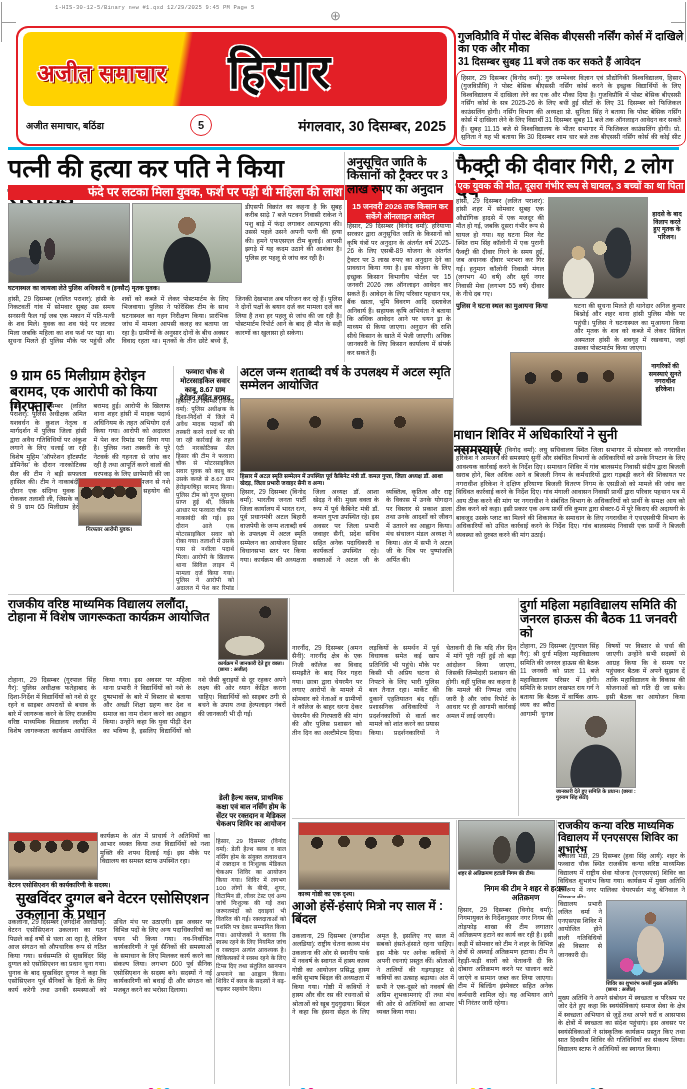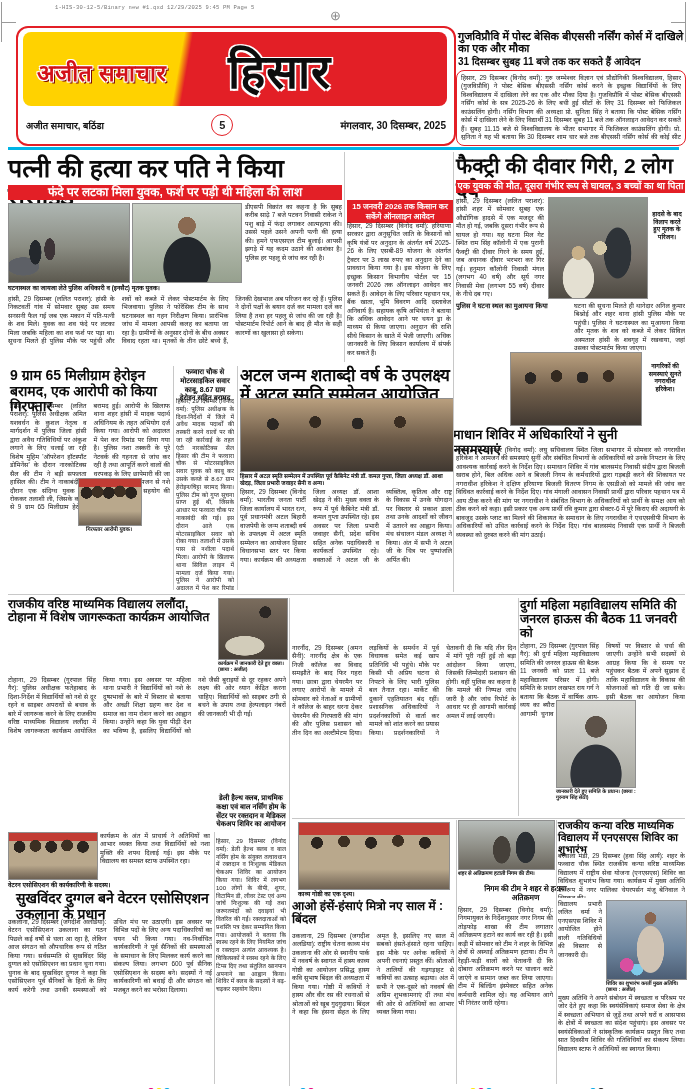--- a/index.html
+++ b/index.html
@@ -12,21 +12,21 @@
   .cropline{background:#9a9a9a;}
   .cmyk-dot{width:6px;height:6px;border-radius:50%;display:inline-block;margin-right:2px;}
   
   .mast-box{border:2.5px solid #e31f26;border-radius:12px;background:#fff;}
   .mast-graphic{border-radius:8px;overflow:hidden;background:linear-gradient(100deg,#ffd200 0 37%,#e31f26 39% 100%);}
   .brand{font-weight:800;color:#d31218;font-size:23px;text-shadow:1px 1px 0 #fff,-1px -1px 0 #fff,1px -1px 0 #fff,-1px 1px 0 #fff,2px 2px 0 #7a0000;letter-spacing:.5px;}
   .city-title{font-weight:800;color:#0d0d0d;font-size:47px;text-shadow:1.5px 1.5px 0 #fff,-1.5px -1.5px 0 #fff,1.5px -1.5px 0 #fff,-1.5px 1.5px 0 #fff;letter-spacing:1px;}
   .strip{display:flex;align-items:center;justify-content:space-between;}
   .strip-left{font-weight:800;font-size:9.5px;color:#111;}
   .page-circle{width:20px;height:20px;border:1.6px solid #e31f26;border-radius:50%;display:flex;align-items:center;justify-content:center;font-weight:700;font-size:11px;color:#222;background:#fff;}
-  .strip-date{font-weight:700;font-size:10px;color:#111;}
+  .strip-date{font-weight:700;font-size:14px;color:#111;}
   .cyan-rule{background:#00b4e6;height:3px;}
   
   .hl{font-weight:800;color:#0b0b0b;line-height:1.12;}
   .hl-xl{font-size:25px;}
   .hl-lg{font-size:21px;}
   .hl-md{font-size:13px;}
   .hl-sm{font-size:11.5px;}
   .redband{background:#e31f26;color:#fff;font-weight:800;text-align:center;display:flex;align-items:center;justify-content:center;line-height:1.1;}
   .redbox{background:#e31f26;color:#fff;font-weight:700;text-align:center;font-size:7.8px;line-height:1.25;padding:2px 2px;}
   .body-txt{font-size:6.4px;line-height:1.32;color:#1c1c1c;text-align:justify;overflow:hidden;}
@@ -76,27 +76,28 @@
 
   <div class="abs hl" style="left:458px;top:30px;width:226px;font-size:11px;">गुजविप्रौवि में पोस्ट बेसिक बीएससी नर्सिंग कोर्स में दाखिले का एक और मौका</div>
   <div class="abs hl" style="left:458px;top:56px;width:226px;font-size:10px;">31 दिसम्बर सुबह 11 बजे तक कर सकते हैं आवेदन</div>
   <div class="abs nursing-box" style="left:456px;top:70px;width:228px;height:74px;">
     <div class="body-txt" style="margin:3px 4px;height:66px;">हिसार, 29 दिसम्बर (विनोद वर्मा): गुरु जम्भेश्वर विज्ञान एवं प्रौद्योगिकी विश्वविद्यालय, हिसार (गुजविप्रौवि) ने पोस्ट बेसिक बीएससी नर्सिंग कोर्स करने के इच्छुक विद्यार्थियों के लिए विश्वविद्यालय में दाखिला लेने का एक और मौका दिया है। गुजविप्रौवि में पोस्ट बेसिक बीएससी नर्सिंग कोर्स के सत्र 2025-26 के लिए बची हुई सीटों के लिए 31 दिसम्बर को फिजिकल काउंसलिंग होगी। नर्सिंग विभाग की अध्यक्षा प्रो. सुनिता सिंह ने बताया कि पोस्ट बेसिक नर्सिंग कोर्स में दाखिला लेने के लिए विद्यार्थी 31 दिसम्बर सुबह 11 बजे तक ऑनलाइन आवेदन कर सकते हैं। सुबह 11.15 बजे से विश्वविद्यालय के भीतर सभागार में फिजिकल काउंसलिंग होगी। प्रो. सुनिता ने यह भी बताया कि 30 दिसम्बर शाम चार बजे तक बीएससी नर्सिंग कोर्स की कोई सीट खाली होती है तो खाली हुई सीटों के लिए भी 31 दिसम्बर को सुबह 11.15 बजे से विश्वविद्यालय में काउंसलिंग होगी।</div>
   </div>
 
   <div class="abs cyan-rule" style="left:8px;top:147px;width:671px;"></div>
 
   <div class="abs hl hl-xl" style="left:8px;top:154px;width:334px;">पत्नी की हत्या कर पति ने किया सुसाइड</div>
-  <div class="abs redband" style="left:8px;top:185px;width:334px;height:15px;font-size:12px;">फंदे पर लटका मिला युवक, फर्श पर पड़ी थी महिला की लाश</div>
+  <div class="abs redband" style="left:8px;top:185px;width:334px;height:15px;font-size:12px;padding-left:40px;">फंदे पर लटका मिला युवक, फर्श पर पड़ी थी महिला की लाश</div>
   <div class="abs ph ph-crime" style="left:8px;top:203px;width:120px;height:78px;"></div>
   <div class="abs ph ph-portrait" style="left:132px;top:203px;width:108px;height:78px;"></div>
   <div class="abs body-txt" style="left:245px;top:203px;width:97px;height:86px;">डीएसपी विक्रांत का कहना है कि सुबह करीब साढ़े 7 बजे पटवन निवासी राकेश ने पशु बाड़े में फंदा लगाकर आत्महत्या की। उससे पहले उसने अपनी पत्नी की हत्या की। हमने एफएसएल टीम बुलाई। आपसी झगड़े में यह कदम उठाने की आशंका है। पुलिस हर पहलू से जांच कर रही है।</div>
   <div class="abs cap" style="left:8px;top:284px;width:232px;">घटनास्थल का जायजा लेते पुलिस अधिकारी व (इनसैट) मृतक युवक।</div>
   <div class="abs body-txt cols3" style="left:8px;top:295px;width:334px;height:66px;">हांसी, 29 दिसम्बर (ललित पराशर): हांसी के निकटवर्ती गांव में सोमवार सुबह उस समय सनसनी फैल गई जब एक मकान में पति-पत्नी के शव मिले। युवक का शव फंदे पर लटका मिला जबकि महिला का शव फर्श पर पड़ा था। सूचना मिलते ही पुलिस मौके पर पहुंची और शवों को कब्जे में लेकर पोस्टमार्टम के लिए भिजवाया। पुलिस ने फोरेंसिक टीम के साथ घटनास्थल का गहन निरीक्षण किया। प्रारंभिक जांच में मामला आपसी कलह का बताया जा रहा है। ग्रामीणों के अनुसार दोनों के बीच अक्सर विवाद रहता था। मृतकों के तीन छोटे बच्चे हैं, जिनकी देखभाल अब परिजन कर रहे हैं। पुलिस ने दोनों पक्षों के बयान दर्ज कर मामला दर्ज कर लिया है तथा हर पहलू से जांच की जा रही है। पोस्टमार्टम रिपोर्ट आने के बाद ही मौत के सही कारणों का खुलासा हो सकेगा।</div>
 
+  <div class="abs hl" style="left:347px;top:156px;width:104px;font-size:12px;">अनुसूचित जाति के किसानों को ट्रैक्टर पर 3 लाख रुपए का अनुदान</div>
   <div class="abs redbox" style="left:347px;top:200px;width:102px;">15 जनवरी 2026 तक किसान कर सकेंगे ऑनलाइन आवेदन</div>
   <div class="abs body-txt" style="left:347px;top:222px;width:104px;height:139px;">हिसार, 29 दिसम्बर (विनोद वर्मा): हरियाणा सरकार द्वारा अनुसूचित जाति के किसानों को कृषि यंत्रों पर अनुदान के अंतर्गत वर्ष 2025-26 के लिए एसबी-89 योजना के अंतर्गत ट्रैक्टर पर 3 लाख रुपए का अनुदान देने का प्रावधान किया गया है। इस योजना के लिए इच्छुक किसान विभागीय पोर्टल पर 15 जनवरी 2026 तक ऑनलाइन आवेदन कर सकते हैं। आवेदन के लिए परिवार पहचान पत्र, बैंक खाता, भूमि विवरण आदि दस्तावेज अनिवार्य हैं। सहायक कृषि अभियंता ने बताया कि अधिक आवेदन आने पर चयन ड्रा के माध्यम से किया जाएगा। अनुदान की राशि सीधे किसान के खाते में भेजी जाएगी। अधिक जानकारी के लिए किसान कार्यालय में संपर्क कर सकते हैं।</div>
 
   <div class="abs hl hl-lg" style="left:456px;top:154px;width:229px;">फैक्ट्री की दीवार गिरी, 2 लोग दबे</div>
   <div class="abs redband" style="left:456px;top:180px;width:229px;height:13px;font-size:9.5px;">एक युवक की मौत, दूसरा गंभीर रूप से घायल, 3 बच्चों का था पिता</div>
   <div class="abs body-txt" style="left:456px;top:197px;width:88px;height:102px;">हांसी, 29 दिसम्बर (ललित पराशर): हांसी शहर में सोमवार सुबह एक औद्योगिक हादसे में एक मजदूर की मौत हो गई, जबकि दूसरा गंभीर रूप से घायल हो गया। यह घटना मिल गेट स्थित राम सिंह कॉलोनी में एक पुरानी फैक्ट्री की दीवार गिरने के समय हुई, जब अचानक दीवार भरभरा कर गिर गई। हनुमान कॉलोनी निवासी मंगल (लगभग 40 वर्ष) और सूर्य नगर निवासी मेवा (लगभग 55 वर्ष) दीवार के नीचे दब गए।</div>
   <div class="abs ph ph-rubble" style="left:548px;top:197px;width:98px;height:100px;"></div>
   <div class="abs cap" style="left:650px;top:210px;width:34px;text-align:center;">हादसे के बाद विलाप करते हुए मृतक के परिजन।</div>
   <div class="abs" style="left:456px;top:302px;width:229px;height:46px;column-count:2;column-gap:7px;">
     <div class="cap" style="font-size:6.6px;">पुलिस ने घटना स्थल का मुआयना किया</div>
@@ -110,21 +111,21 @@
   <div class="abs body-txt" style="left:456px;top:446px;width:229px;height:146px;">हिसार, 29 दिसम्बर (विनोद वर्मा): लघु सचिवालय स्थित जिला सभागार में सोमवार को नगराधीश हरिकेश ने आमजन की समस्याएं सुनीं और संबंधित विभागों के अधिकारियों को उनके निपटान के लिए आवश्यक कार्रवाई करने के निर्देश दिए। समाधान शिविर में गांव बालसमंद निवासी संदीप द्वारा बिजली खराब होने, बिल अधिक आने व बिजली निगम के कर्मचारियों द्वारा गड़बड़ी करने की शिकायत पर नगराधीश हरिकेश ने दक्षिण हरियाणा बिजली वितरण निगम के एसडीओ को मामले की जांच कर विधिवत कार्रवाई करने के निर्देश दिए। गांव मंगाली आवासन निवासी प्रार्थी द्वारा परिवार पहचान पत्र में आय ठीक करने की मांग पर नगराधीश ने संबंधित विभाग के अधिकारियों को प्रार्थी के समक्ष आय को ठीक करने को कहा। इसी प्रकार एक अन्य प्रार्थी रवि कुमार द्वारा सेक्टर-6 में पूरे किराए की अदायगी के बावजूद उसके प्लाट का मिलने की शिकायत के समाधान के लिए नगराधीश ने एचएसवीपी विभाग के अधिकारियों को उचित कार्रवाई करने के निर्देश दिए। गांव बालसमंद निवासी एक प्रार्थी ने बिजली व्यवस्था को दुरुस्त करने की मांग उठाई।</div>
 
   <div class="abs hl" style="left:10px;top:368px;width:160px;font-size:14px;">9 ग्राम 65 मिलीग्राम हेरोइन बरामद, एक आरोपी को किया गिरफ्तार</div>
   <div class="abs body-txt cols2" style="left:10px;top:402px;width:160px;height:188px;">हांसी, 29 दिसम्बर (ललित पराशर): पुलिस अधीक्षक अमित यशवर्धन के कुशल नेतृत्व व मार्गदर्शन में पुलिस जिला हांसी द्वारा अवैध गतिविधियों पर अंकुश लगाने के लिए चलाई जा रही विशेष मुहिम 'ऑपरेशन हॉटस्पॉट डोमिनेंस' के दौरान नारकोटिक्स सैल की टीम ने बड़ी सफलता हासिल की। टीम ने नाकाबंदी के दौरान एक संदिग्ध युवक को रोककर तलाशी ली, जिसके कब्जे से 9 ग्राम 65 मिलीग्राम हेरोइन बरामद हुई। आरोपी के खिलाफ थाना शहर हांसी में मादक पदार्थ अधिनियम के तहत अभियोग दर्ज किया गया। आरोपी को अदालत में पेश कर रिमांड पर लिया गया है। पुलिस नशा तस्करी के पूरे नेटवर्क की गहनता से जांच कर रही है तथा आपूर्ति करने वालों की धरपकड़ के लिए छापेमारी की जा रही है। पुलिस ने आमजन से नशे के विरुद्ध मुहिम में सहयोग की अपील की।</div>
   <div class="abs ph ph-group" style="left:78px;top:478px;width:62px;height:46px;"></div>
   <div class="abs cap" style="left:78px;top:526px;width:62px;background:#fff;text-align:center;font-size:5.5px;">गिरफ्तार आरोपी युवक।</div>
 
   <div class="abs minihead" style="left:176px;top:368px;width:58px;">फव्वारा चौक से मोटरसाइकिल सवार काबू, 8.67 ग्राम हेरोइन सहित बरामद</div>
   <div class="abs body-txt body-sm" style="left:176px;top:398px;width:58px;height:192px;">हिसार, 29 दिसम्बर (विनोद वर्मा): पुलिस अधीक्षक के दिशा-निर्देशों में जिले में अवैध मादक पदार्थों की तस्करी करने वालों पर की जा रही कार्रवाई के तहत एंटी नारकोटिक्स सैल हिसार की टीम ने फव्वारा चौक से मोटरसाइकिल सवार युवक को काबू कर उसके कब्जे से 8.67 ग्राम हेरोइन/चिट्टा बरामद किया। पुलिस टीम को गुप्त सूचना प्राप्त हुई थी, जिसके आधार पर फव्वारा चौक पर नाकाबंदी की गई। इस दौरान आते एक मोटरसाइकिल सवार को रोका गया। तलाशी में उसके पास से नशीला पदार्थ मिला। आरोपी के खिलाफ थाना सिविल लाइन में मामला दर्ज किया गया। पुलिस ने आरोपी को अदालत में पेश कर रिमांड हासिल किया है।</div>
 
-  <div class="abs hl" style="left:240px;top:366px;width:212px;font-size:17px;">अटल जन्म शताब्दी वर्ष के उपलक्ष्य में अटल स्मृति सम्मेलन आयोजित</div>
+  <div class="abs hl" style="left:240px;top:366px;width:212px;font-size:12px;">अटल जन्म शताब्दी वर्ष के उपलक्ष्य में अटल स्मृति सम्मेलन आयोजित</div>
   <div class="abs ph ph-meeting" style="left:240px;top:398px;width:212px;height:72px;"></div>
   <div class="abs cap" style="left:240px;top:473px;width:212px;font-size:5.8px;">हिसार में अटल स्मृति सम्मेलन में उपस्थित पूर्व कैबिनेट मंत्री डॉ. कमल गुप्ता, जिला अध्यक्ष डॉ. आशा खेदड़, जिला प्रभारी जवाहर सैनी व अन्य।</div>
   <div class="abs body-txt cols3" style="left:240px;top:488px;width:212px;height:102px;">हिसार, 29 दिसम्बर (विनोद वर्मा): भारतीय जनता पार्टी जिला कार्यालय में भारत रत्न, पूर्व प्रधानमंत्री अटल बिहारी वाजपेयी के जन्म शताब्दी वर्ष के उपलक्ष्य में अटल स्मृति सम्मेलन का आयोजन हिसार विधानसभा स्तर पर किया गया। कार्यक्रम की अध्यक्षता जिला अध्यक्ष डॉ. आशा खेदड़ ने की। मुख्य वक्ता के रूप में पूर्व कैबिनेट मंत्री डॉ. कमल गुप्ता उपस्थित रहे। इस अवसर पर जिला प्रभारी जवाहर सैनी, प्रदेश सचिव सहित अनेक पदाधिकारी व कार्यकर्ता उपस्थित रहे। वक्ताओं ने अटल जी के व्यक्तित्व, कृतित्व और राष्ट्र के विकास में उनके योगदान पर विस्तार से प्रकाश डाला तथा उनके आदर्शों को जीवन में उतारने का आह्वान किया। मंच संचालन मंडल अध्यक्ष ने किया। अंत में सभी ने अटल जी के चित्र पर पुष्पांजलि अर्पित की।</div>
 
   <div class="abs hline" style="left:8px;top:594px;width:677px;"></div>
   <div class="abs vline" style="left:344px;top:152px;height:210px;"></div>
   <div class="abs vline" style="left:453px;top:152px;height:440px;"></div>
   <div class="abs vline" style="left:173px;top:366px;height:224px;"></div>
   <div class="abs vline" style="left:237px;top:366px;height:224px;"></div>
 

